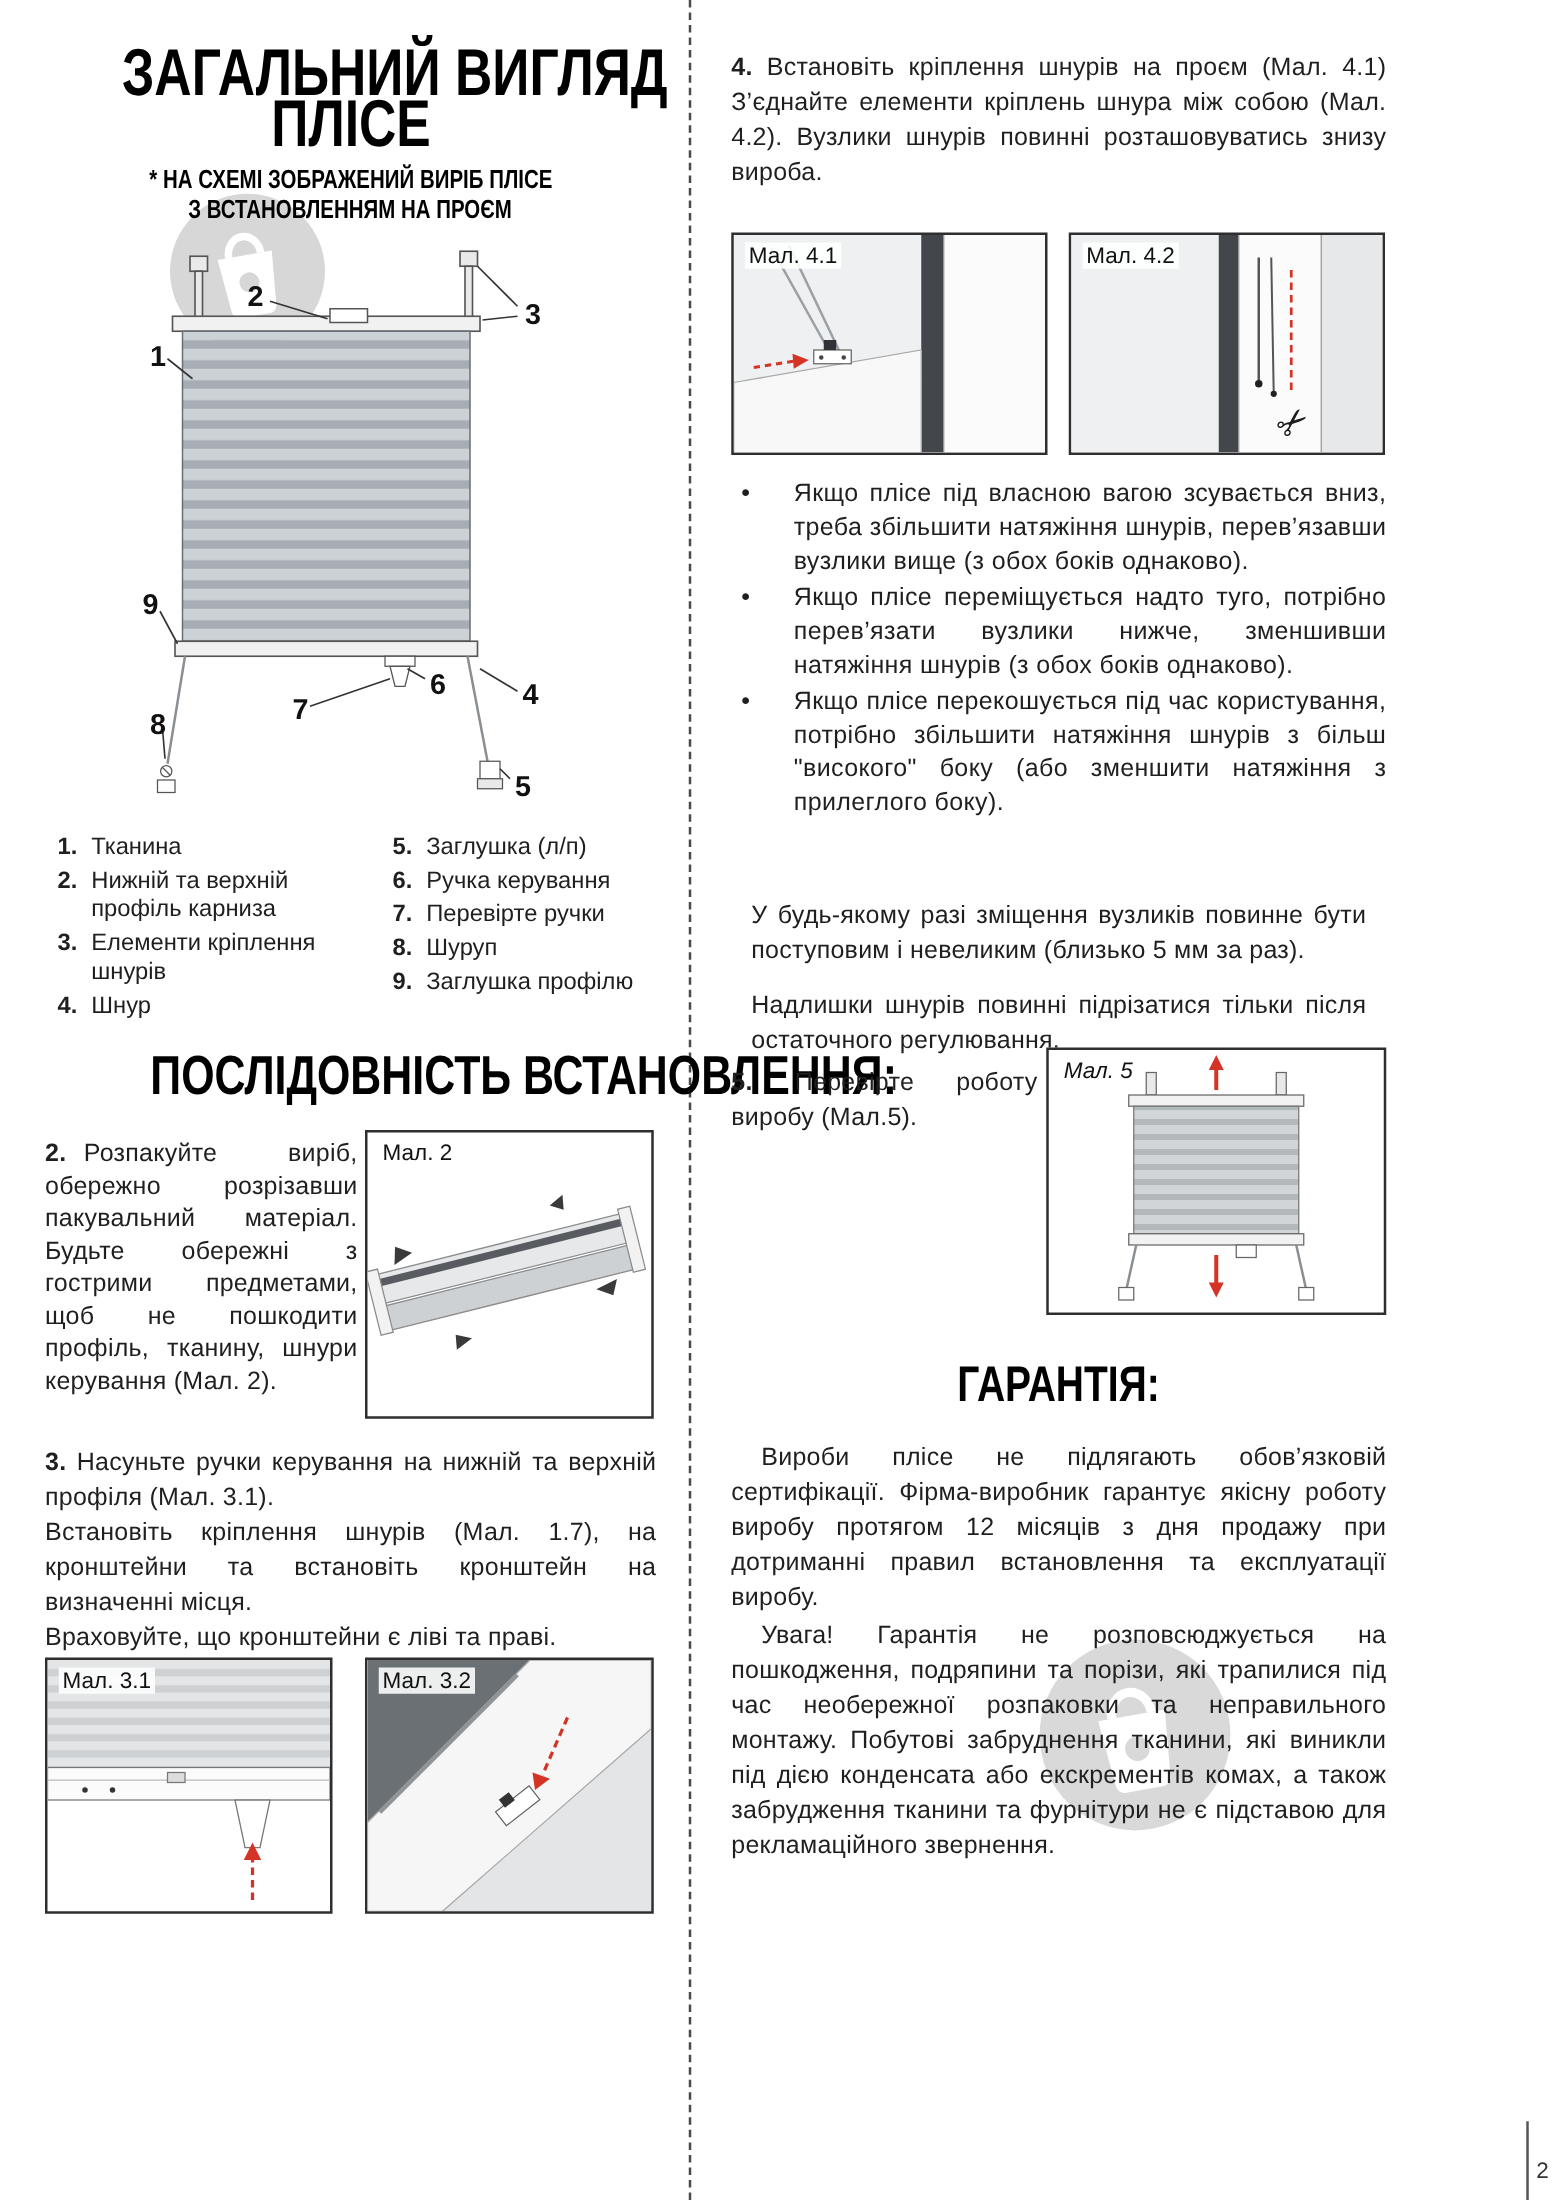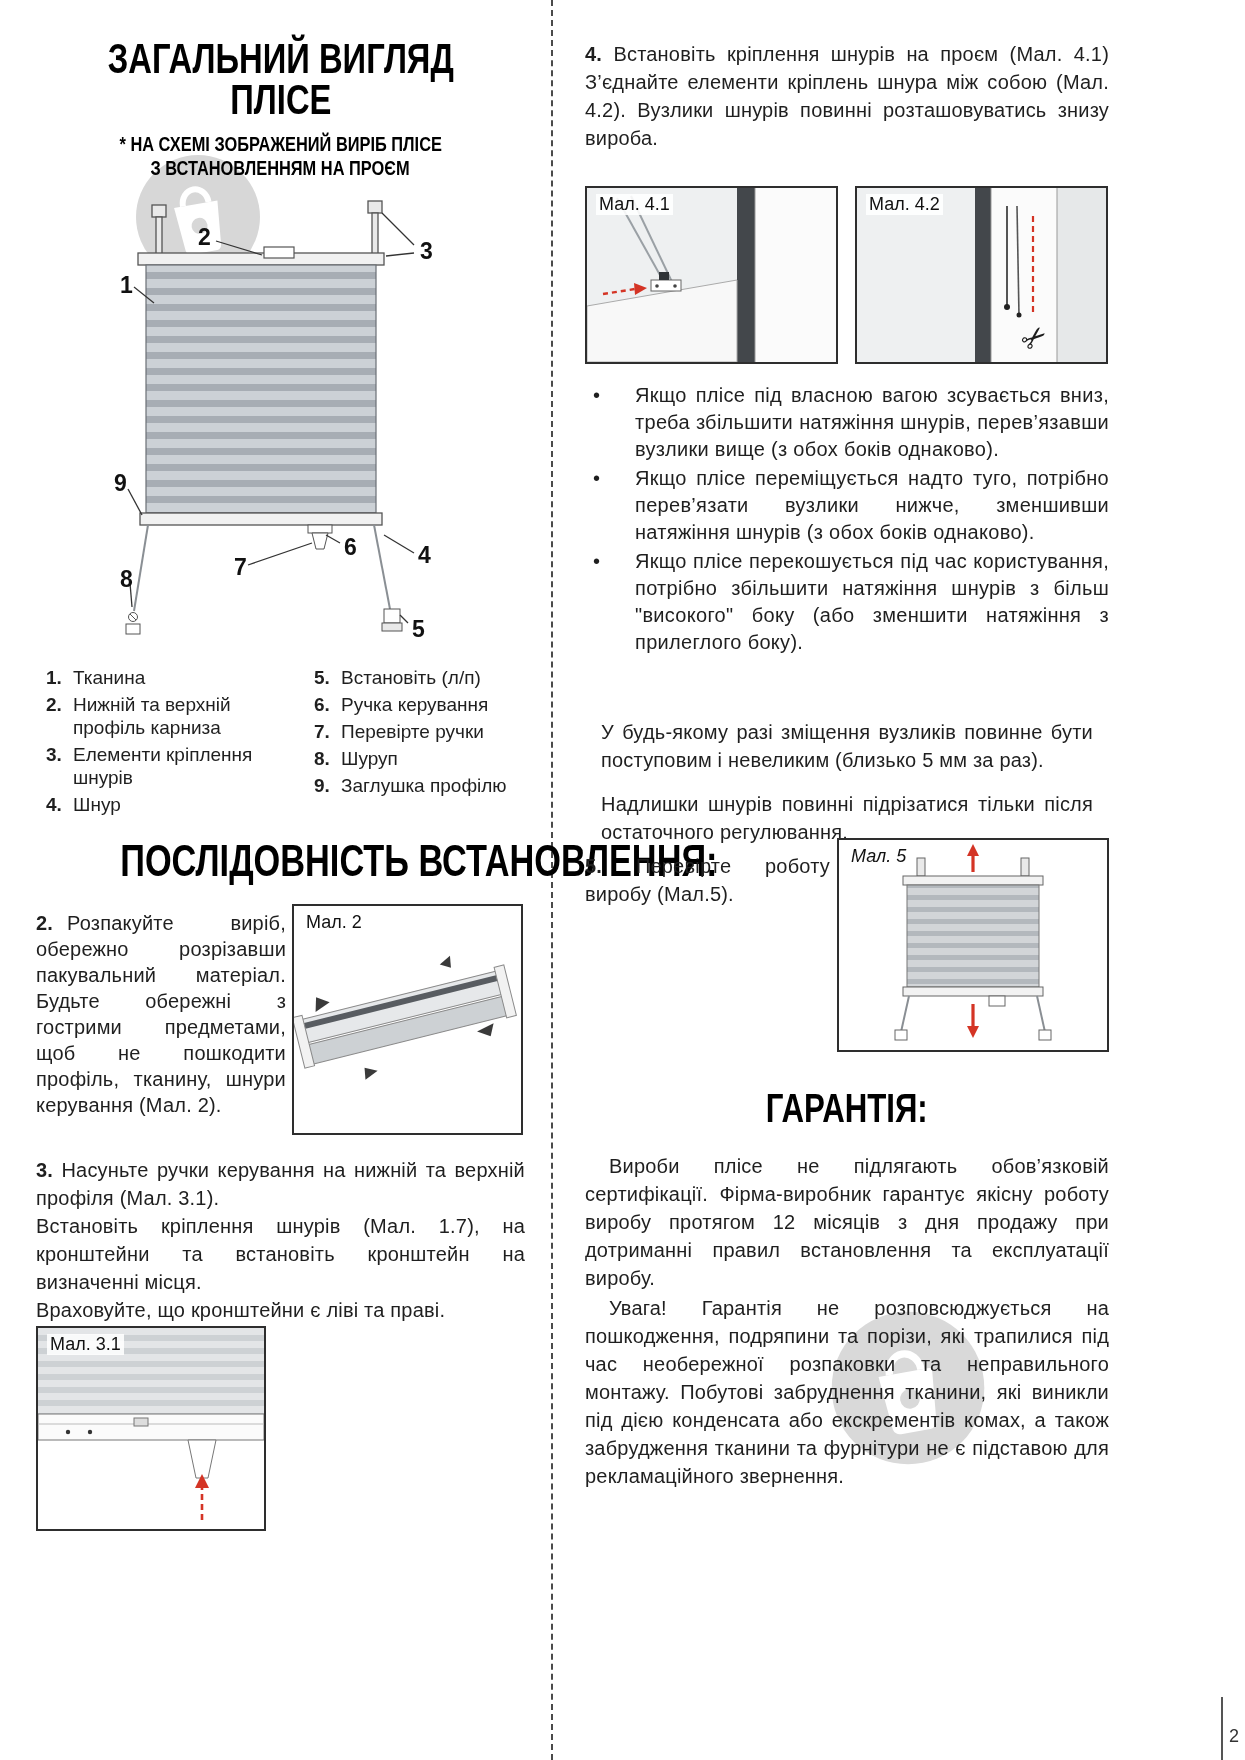--- a/index.html
+++ b/index.html
@@ -7,21 +7,21 @@
   .page{position:relative;width:1245px;height:1760px;background:#fff;overflow:hidden;
         font-family:"Liberation Sans",sans-serif;color:#1f1f1f;}
   .divider{position:absolute;left:551px;top:0;height:1760px;width:0;border-left:2px dashed #4a4a4a;}
 
   .col-left{position:absolute;left:36px;top:0;width:489px;height:1700px;}
   .col-right{position:absolute;left:585px;top:0;width:524px;height:1700px;}
 
   .h-cond{font-weight:bold;color:#000;text-align:center;}
   .h-cond > span{display:inline-block;transform:scaleX(0.78);transform-origin:center;white-space:nowrap;}
 
-  .title{position:absolute;top:38px;left:0;width:100%;font-size:42px;line-height:41px;}
+  .title{position:absolute;top:38px;left:0;width:100%;font-size:53px;line-height:41px;}
   .subtitle{position:absolute;top:132px;left:0;width:100%;font-size:21px;line-height:24px;}
 
   .body{font-size:20px;line-height:28px;text-align:justify;letter-spacing:0.2px;margin:0;}
   .body b{font-weight:bold;}
 
   .diagram{position:absolute;left:40px;top:183px;width:420px;height:478px;}
   .diagram svg{width:100%;height:100%;}
 
   .legend{position:absolute;top:666px;left:0;width:100%;height:150px;font-size:19px;line-height:23px;}
   .legend-col1{position:absolute;left:10px;top:0;width:262px;}
@@ -174,21 +174,21 @@
           <span class="legend-label">Елементи кріплення шнурів</span>
         </div>
         <div class="legend-item">
           <span class="legend-num">4.</span>
           <span class="legend-label">Шнур</span>
         </div>
       </div>
       <div class="legend-col2">
         <div class="legend-item">
           <span class="legend-num">5.</span>
-          <span class="legend-label">Встановіть (л/п)</span>
+          <span class="legend-label">Заглушка (л/п)</span>
         </div>
         <div class="legend-item">
           <span class="legend-num">6.</span>
           <span class="legend-label">Ручка керування</span>
         </div>
         <div class="legend-item">
           <span class="legend-num">7.</span>
           <span class="legend-label">Перевірте ручки</span>
         </div>
         <div class="legend-item">
@@ -245,20 +245,35 @@
           <rect x="0" y="86" width="226" height="26" fill="#fbfbfb" stroke="#777"></rect>
           <line x1="0" y1="96" x2="226" y2="96" stroke="#bbb"></line>
           <circle cx="30" cy="104" r="2.2" fill="#333"></circle>
           <circle cx="52" cy="104" r="2.2" fill="#333"></circle>
           <rect x="96" y="90" width="14" height="8" fill="#ddd" stroke="#777"></rect>
           <polygon points="150,112 178,112 170,150 158,150" fill="#fff" stroke="#777"></polygon>
           <line x1="164" y1="192" x2="164" y2="158" stroke="#d43425" stroke-width="2.6" stroke-dasharray="6,4"></line>
           <polygon points="164,146 157,160 171,160" fill="#d43425"></polygon>
         </svg>
         <div class="figlabel">Мал. 3.1</div>
+      </div>
+      <div class="figbox fig32">
+        <svg viewBox="0 0 227 201">
+          <rect width="227" height="201" fill="#e3e5e6"></rect>
+          <polygon points="0,0 130,0 0,130" fill="#6b7075"></polygon>
+          <polygon points="130,0 227,0 227,55 60,201 0,201 0,130" fill="#f6f6f6" stroke="#a9a9a9"></polygon>
+          <line x1="120" y1="12" x2="10" y2="122" stroke="#8e9398" stroke-width="3"></line>
+          <g transform="rotate(-38 120 118)">
+            <rect x="104" y="110" width="34" height="14" fill="#fff" stroke="#666"></rect>
+            <rect x="112" y="104" width="10" height="8" fill="#333"></rect>
+          </g>
+          <line x1="160" y1="46" x2="140" y2="92" stroke="#d43425" stroke-width="2.6" stroke-dasharray="6,4"></line>
+          <polygon points="134,104 132,90 146,95" fill="#d43425"></polygon>
+        </svg>
+        <div class="figlabel">Мал. 3.2</div>
       </div>
     </div>
 
   </div>
 
   <div class="wm wm2">
     <svg viewBox="0 0 130 130">
       <circle cx="65" cy="65" r="62" fill="#d9d9d9"></circle>
       <g transform="rotate(-10 65 65)">
         <path d="M43 52 h44 l-4 44 a6 6 0 0 1 -6 5 h-24 a6 6 0 0 1 -6 -5 z" fill="#ffffff"></path>

